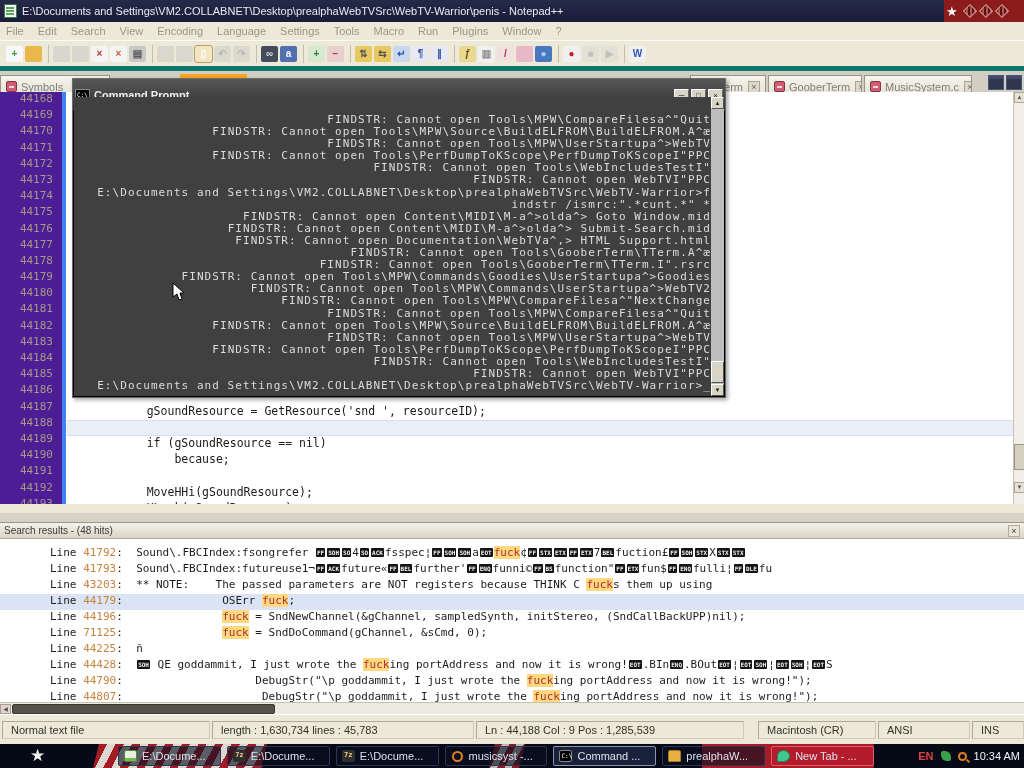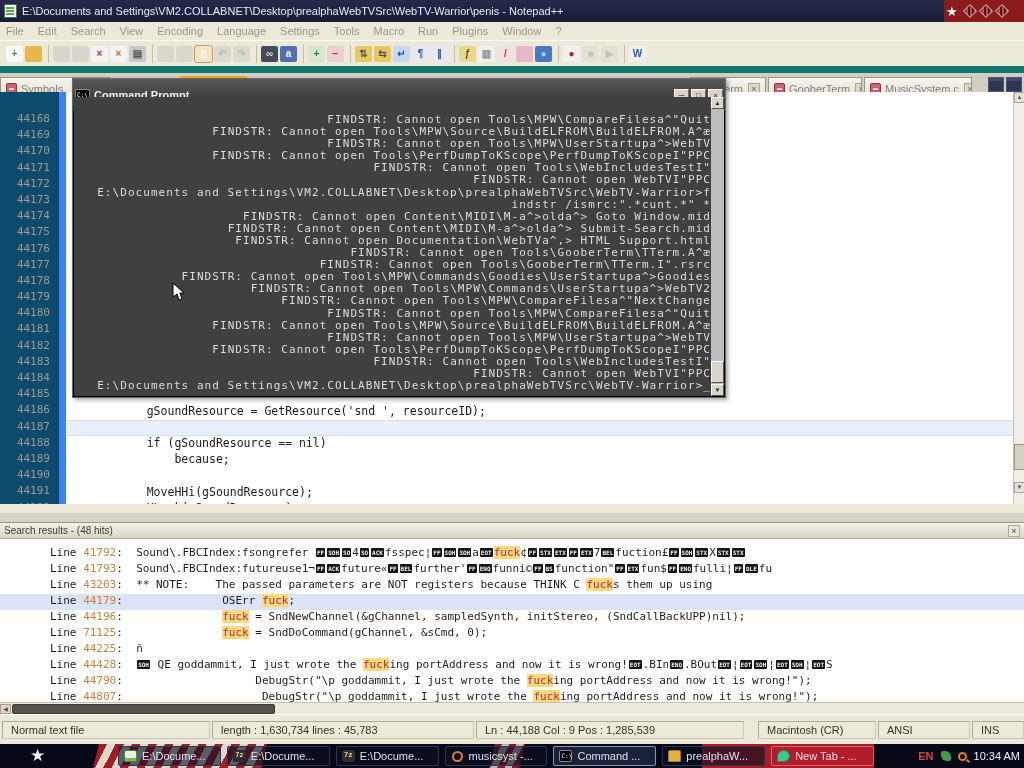--- a/index.html
+++ b/index.html
@@ -30,37 +30,37 @@
   .toolbar { position:absolute; left:0; top:40px; width:1024px; height:26px; background:#ece9d8;
     border-top:1px solid #fbfaf4; display:flex; align-items:center; padding-left:6px; }
   .ticon { width:17px; height:16px; border-radius:2px; margin-right:2px; display:flex; align-items:center;
     justify-content:center; font-size:10px; font-weight:bold; }
   .ticon.dis { opacity:.3; filter:grayscale(80%); }
   .ticon.hot { outline:1px solid #b8a060; background-color:#f4e6c2 !important; }
   .tsep { width:1px; height:18px; background:#c2bfae; margin:0 4px; }
 
   
   .tabbar { position:absolute; left:0; top:66px; width:1024px; height:26px; background:#d2cfc2;
-    border-top:7px solid #0f766e; }
+    border-top:5px solid #0f766e; }
   .tab { position:absolute; top:4px; height:22px; background:linear-gradient(#f6f4ec,#e3e0d2);
     border:1px solid #9a9686; border-bottom:none; display:flex; align-items:center; padding:0 5px;
     font-size:11px; color:#817f74; white-space:nowrap; overflow:hidden; }
   .tab-doc-icon { width:11px; height:11px; background:#cf5f72; border:1px solid #8c3344; border-radius:2px;
     margin-right:4px; position:relative; flex:none; }
   .tab-doc-icon::after { content:""; position:absolute; left:2px; top:4px; width:5px; height:2px; background:#f4d8dc; }
   .tab-close { width:12px; height:12px; margin-left:5px; border:1px solid #a8a496; background:#dcd8ca;
     color:#6a675c; font-size:9px; line-height:10px; text-align:center; flex:none; }
   .active-tab-indicator { position:absolute; left:180px; top:3px; width:67px; height:4px; background:#f5a623; }
   .doclist-btn { position:absolute; top:4px; width:16px; height:15px; background:#2e3650;
     border:1px solid #4a5578; box-shadow:inset 0 3px 0 #3e4a6e; }
 
   
   .editor { position:absolute; left:0; top:92px; width:1024px; height:412px; background:#fff; overflow:hidden; }
-  .gutter { position:absolute; left:0; top:0; width:66px; height:412px; background:#0c4a6e;
-    border-right:7px solid #3b82f6; padding-top:20px; }
+  .gutter { position:absolute; left:0; top:0; width:66px; height:412px; background:#4c1d95;
+    border-right:4px solid #3b82f6; padding-top:0; }
   .gnum { height:16.2px; font-family:"DejaVu Sans Mono", monospace; font-size:11px; color:#a69a86;
     text-align:right; padding-right:9px; }
   .code-area { position:absolute; left:67px; top:0; width:946px; height:412px; padding-top:4px; }
   .crow { height:16.2px; font-family:"DejaVu Sans Mono", monospace; font-size:11.5px; color:#1a1a1a;
     white-space:pre; padding-left:52px; }
   .crow.cur { background:#e9eff9; border-top:1px solid #d6e0f0; border-bottom:1px solid #d6e0f0; }
   .vscroll { position:absolute; right:0; top:0; width:11px; height:412px; background:#f0eee6;
     border-left:1px solid #c6c2b2; }
   .varrow { position:absolute; left:0; width:11px; height:11px; background:#e4e1d6; border:1px solid #aba894;
     font-size:6px; color:#55524a; text-align:center; line-height:9px; }

